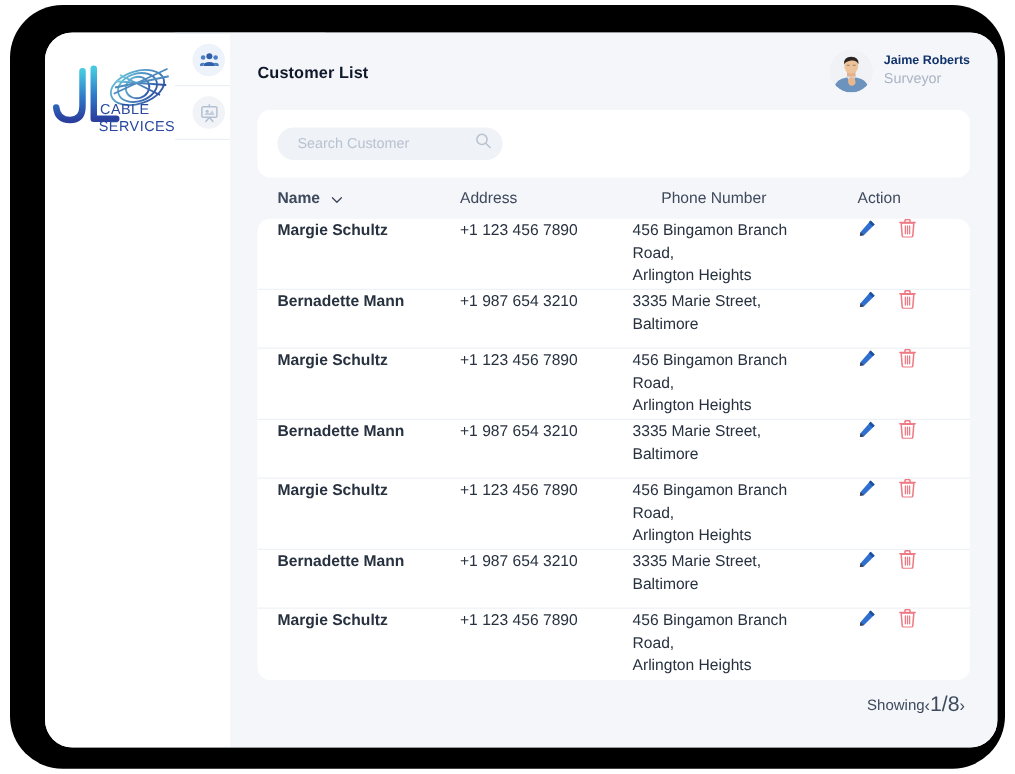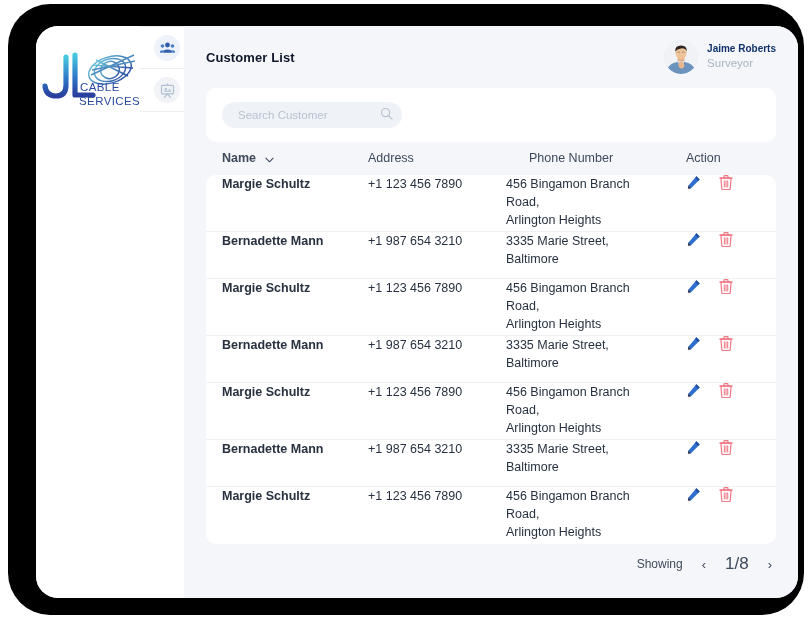--- a/index.html
+++ b/index.html
@@ -225,21 +225,21 @@
     vertical-align: middle;
   }
 
   
   .table-footer {
     display: flex;
     align-items: center;
     justify-content: flex-end;
     height: 40px;
     flex: 0 0 40px;
-    gap: 19px;
+    gap: 0;
     padding-right: 4px;
   }
   .showing-label { font-size: 12px; color: #3e4a5c; }
   .pager-arrow {
     font-size: 13px;
     color: #3e4a5c;
     cursor: pointer;
     line-height: 1;
   }
   .pager-pos { font-size: 17px; color: #3e4a5c; }

